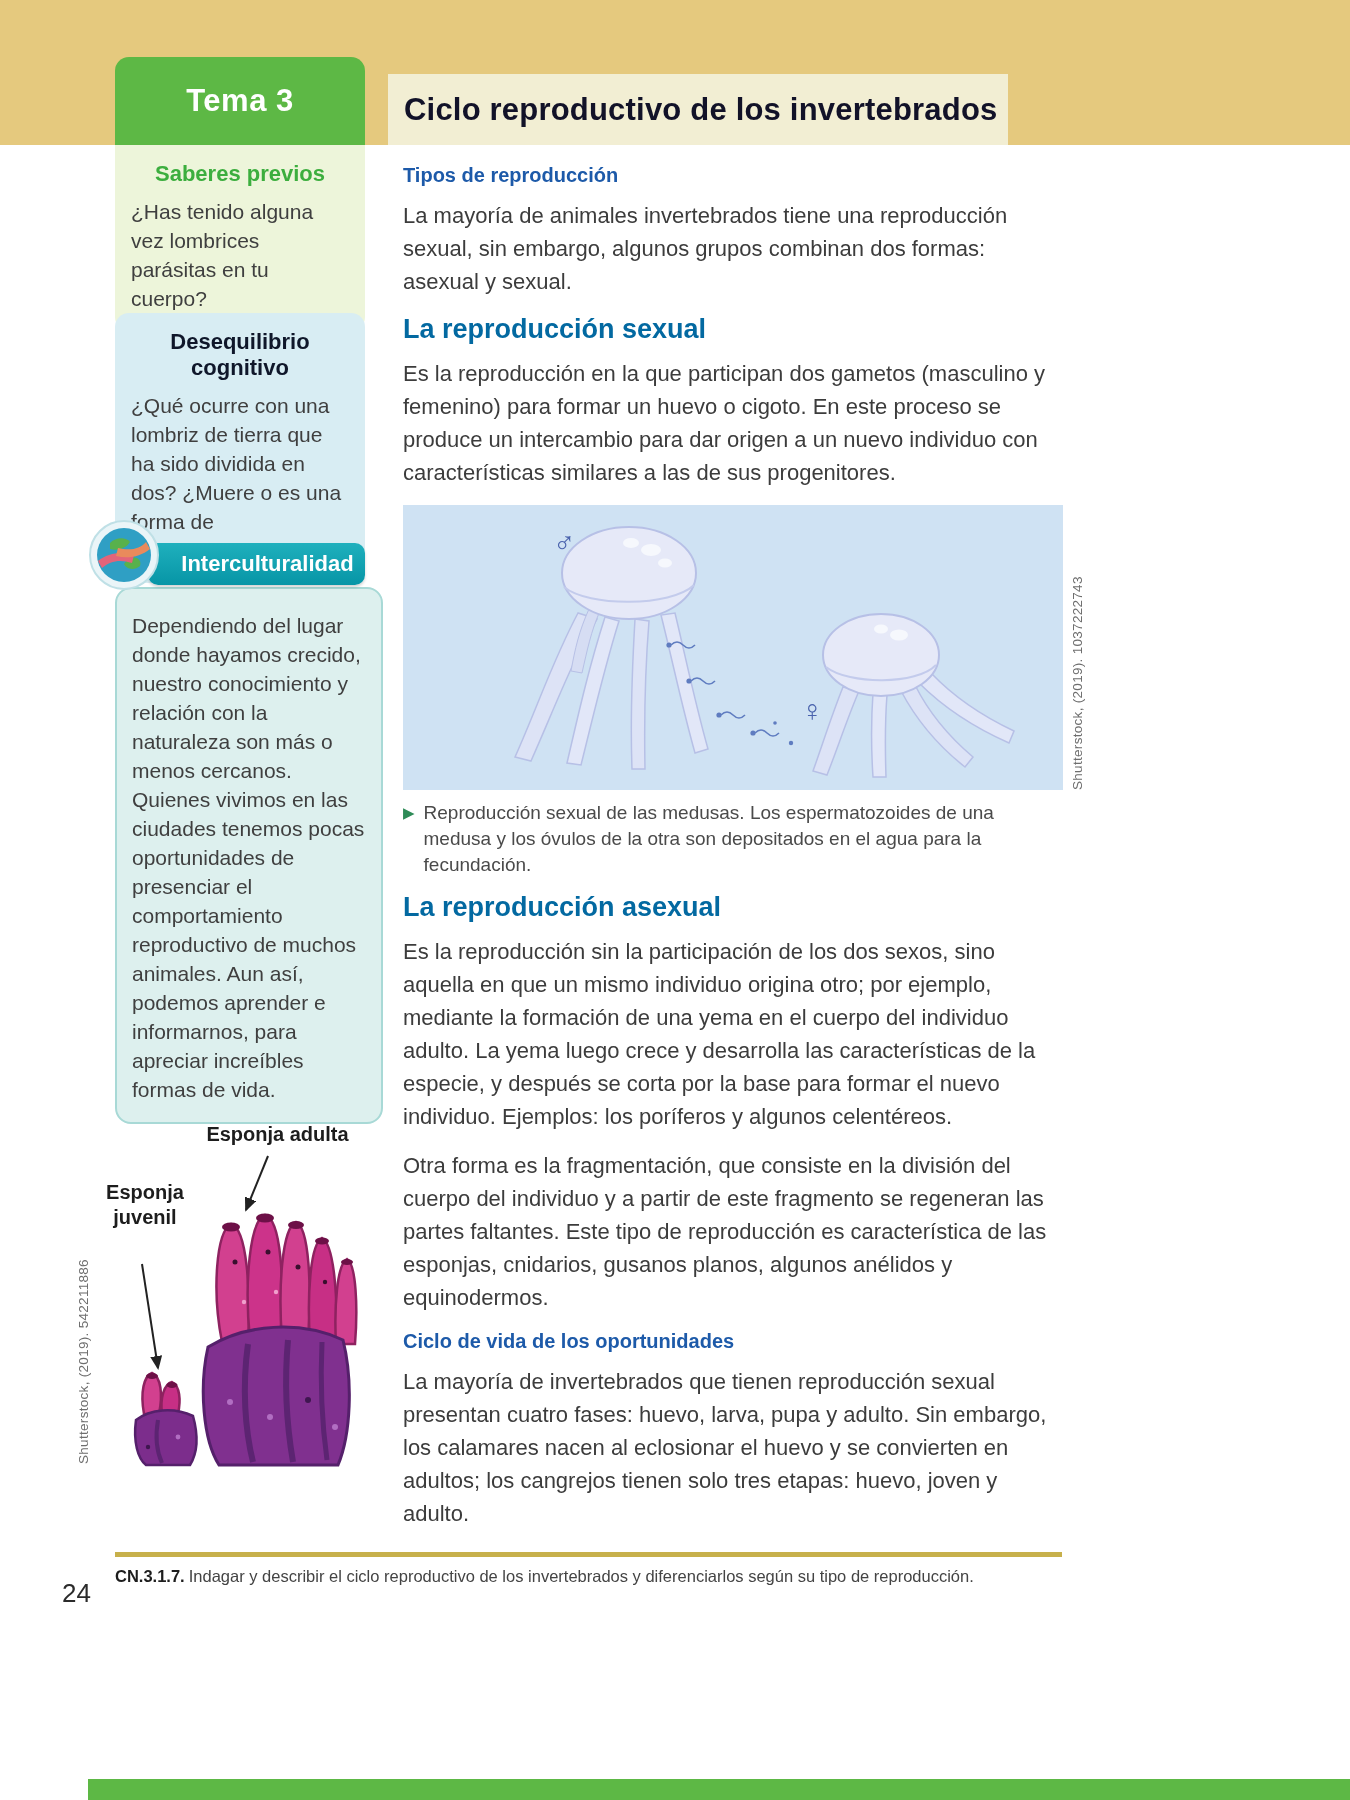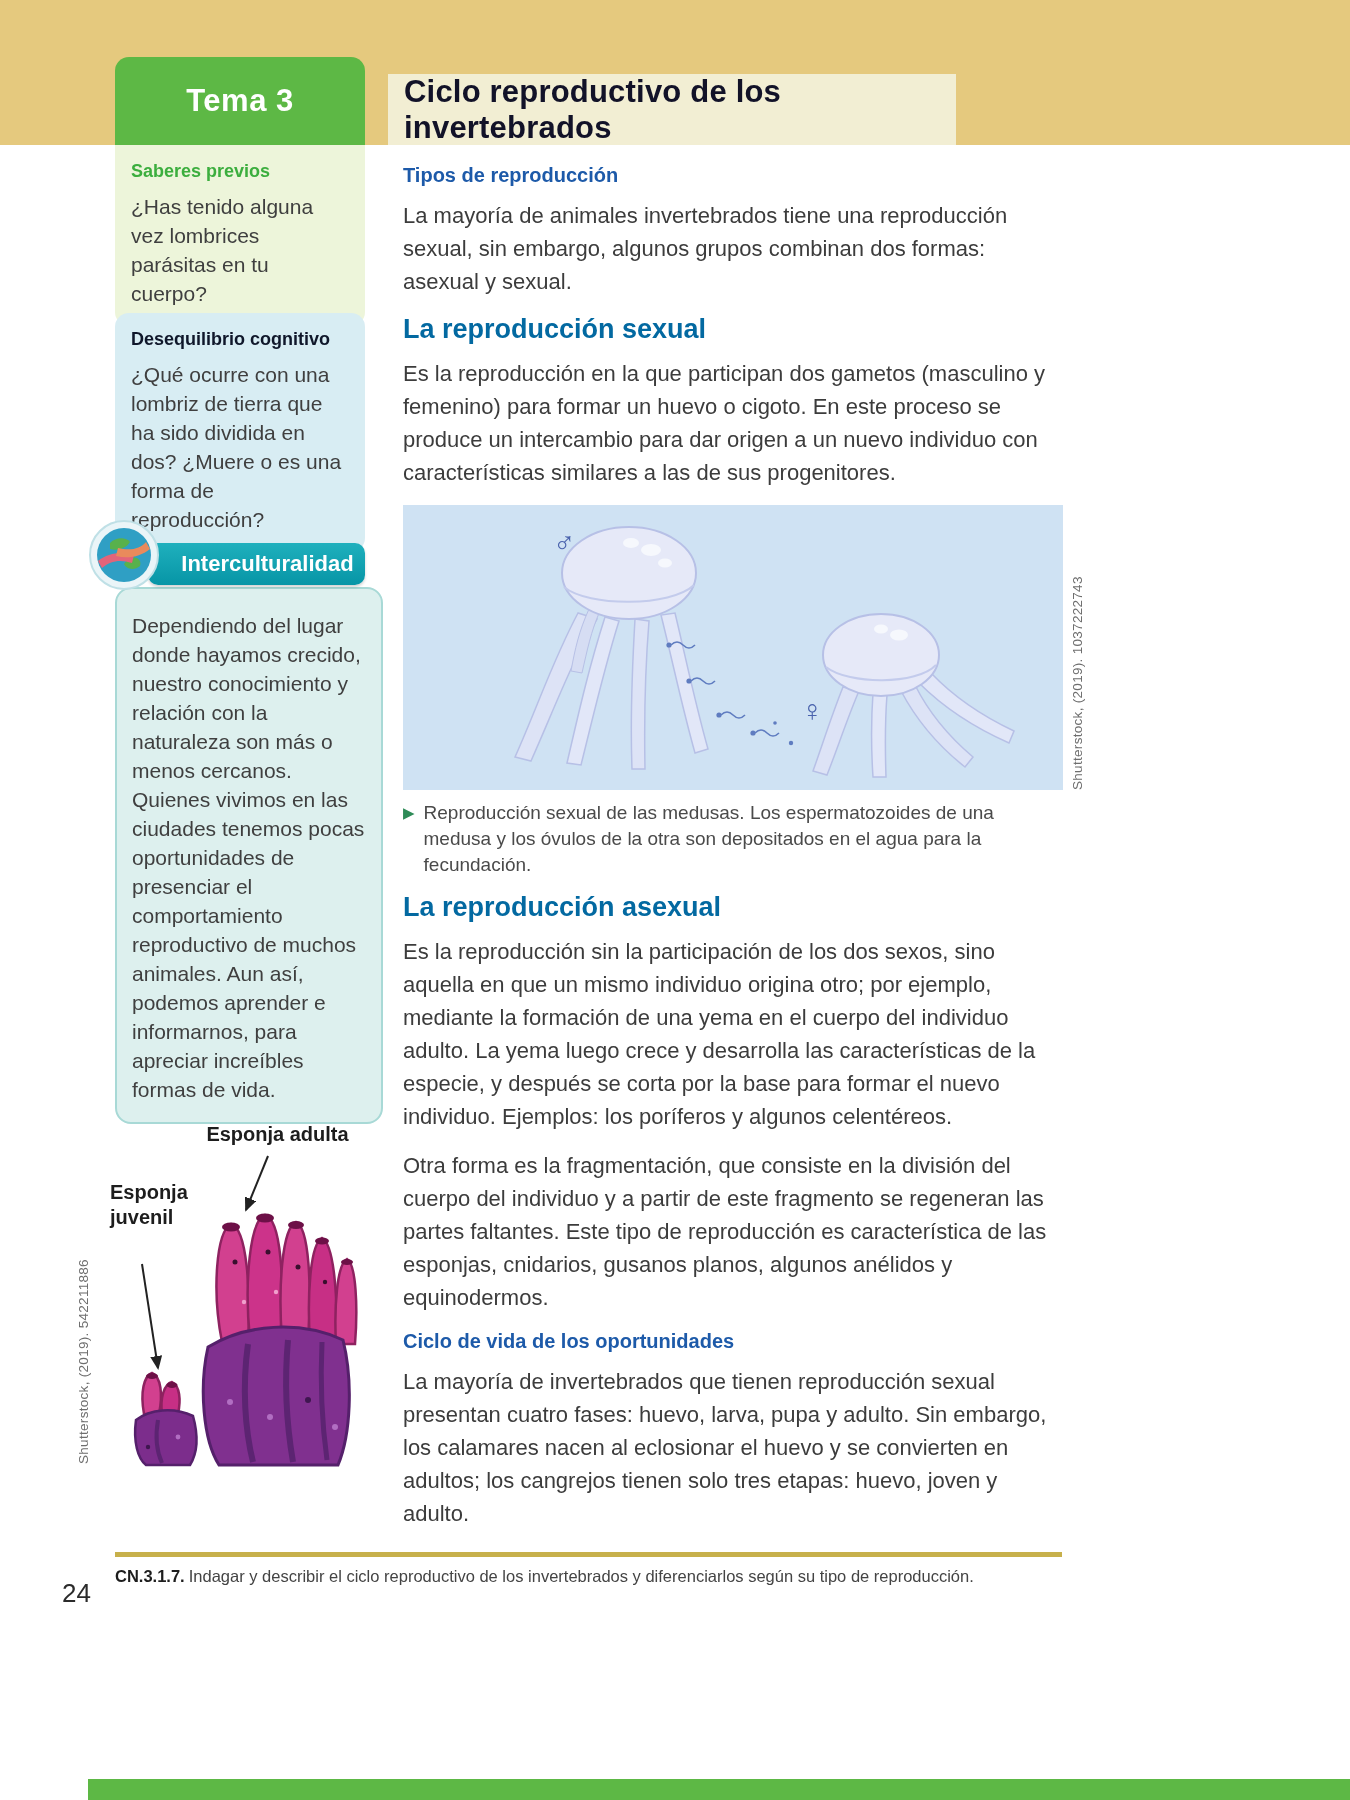--- a/index.html
+++ b/index.html
@@ -8,27 +8,27 @@
     font-family:"Liberation Sans",sans-serif;color:#3c3c3c;
   }
   
   .top-band{position:absolute;top:0;left:0;width:1350px;height:145px;background:#e5c97e;}
   .tema-tab{
     position:absolute;left:115px;top:57px;width:250px;height:88px;background:#5db845;
     border-radius:14px 14px 0 0;display:flex;align-items:center;justify-content:center;
     color:#fff;font-size:31px;font-weight:bold;letter-spacing:.5px;
   }
   .title-bar{
-    position:absolute;left:388px;top:74px;width:568px;height:71px;background:#f2eed3;
+    position:absolute;left:388px;top:74px;width:620px;height:71px;background:#f2eed3;
     display:flex;align-items:center;padding-left:16px;box-sizing:border-box;
   }
   .title-bar h1{margin:0;font-size:31px;font-weight:800;color:#121228;letter-spacing:.2px;}
   
   .box{position:absolute;left:115px;width:250px;box-sizing:border-box;padding:16px 16px 18px 16px;}
-  .box h3{margin:0 0 10px 0;font-size:18px;font-weight:800;}
+  .box h3{margin:0 0 10px 0;font-size:22px;font-weight:800;text-align:center;}
   .box p{margin:0;font-size:21px;line-height:29px;color:#3f3f3f;}
   .box-green{top:145px;background:#edf5da;border-radius:0 0 14px 14px;}
   .box-green h3{color:#3cae3e;}
   .box-cyan{top:313px;background:#d8edf3;border-radius:14px;}
   .box-cyan h3{color:#0f172a;}
   .ic-banner{
     position:absolute;left:148px;top:543px;width:217px;height:42px;z-index:2;
     background:linear-gradient(180deg,#1fb0bd,#0795a6);border-radius:10px;
     display:flex;align-items:center;justify-content:center;padding-left:22px;box-sizing:border-box;
     color:#fff;font-size:22px;font-weight:800;box-shadow:0 2px 3px rgba(0,0,0,.18);
@@ -36,21 +36,21 @@
   .ic-icon{position:absolute;left:88px;top:519px;width:72px;height:72px;z-index:3;}
   .ic-box{
     position:absolute;left:115px;top:587px;width:268px;box-sizing:border-box;
     background:#ddf0ee;border:2px solid #a8d9d6;border-radius:16px;padding:22px 14px 18px 15px;
   }
   .ic-box p{margin:0;font-size:21px;line-height:29px;color:#3f3f3f;}
   
   .sponge-figure{position:absolute;left:100px;top:1122px;width:265px;height:350px;}
   .sponge-figure .lbl{position:absolute;font-size:20px;font-weight:bold;color:#1d1d1d;white-space:pre-line;line-height:25px;}
   .lbl-adult{left:85px;top:0;width:185px;text-align:center;}
-  .lbl-juv{left:0;top:58px;width:90px;margin-left:10px;}
+  .lbl-juv{left:0;top:58px;width:90px;text-align:center;}
   .sponge-figure svg{position:absolute;left:0;top:30px;}
   
   .v-credit{
     position:absolute;writing-mode:vertical-rl;transform:rotate(180deg);
     font-size:13.5px;color:#6e6e6e;white-space:nowrap;letter-spacing:.3px;
   }
   .credit-left{left:76px;top:1232px;height:232px;}
   .credit-right{left:1070px;top:508px;height:282px;}
   
   .main{position:absolute;left:403px;top:160px;width:660px;}

